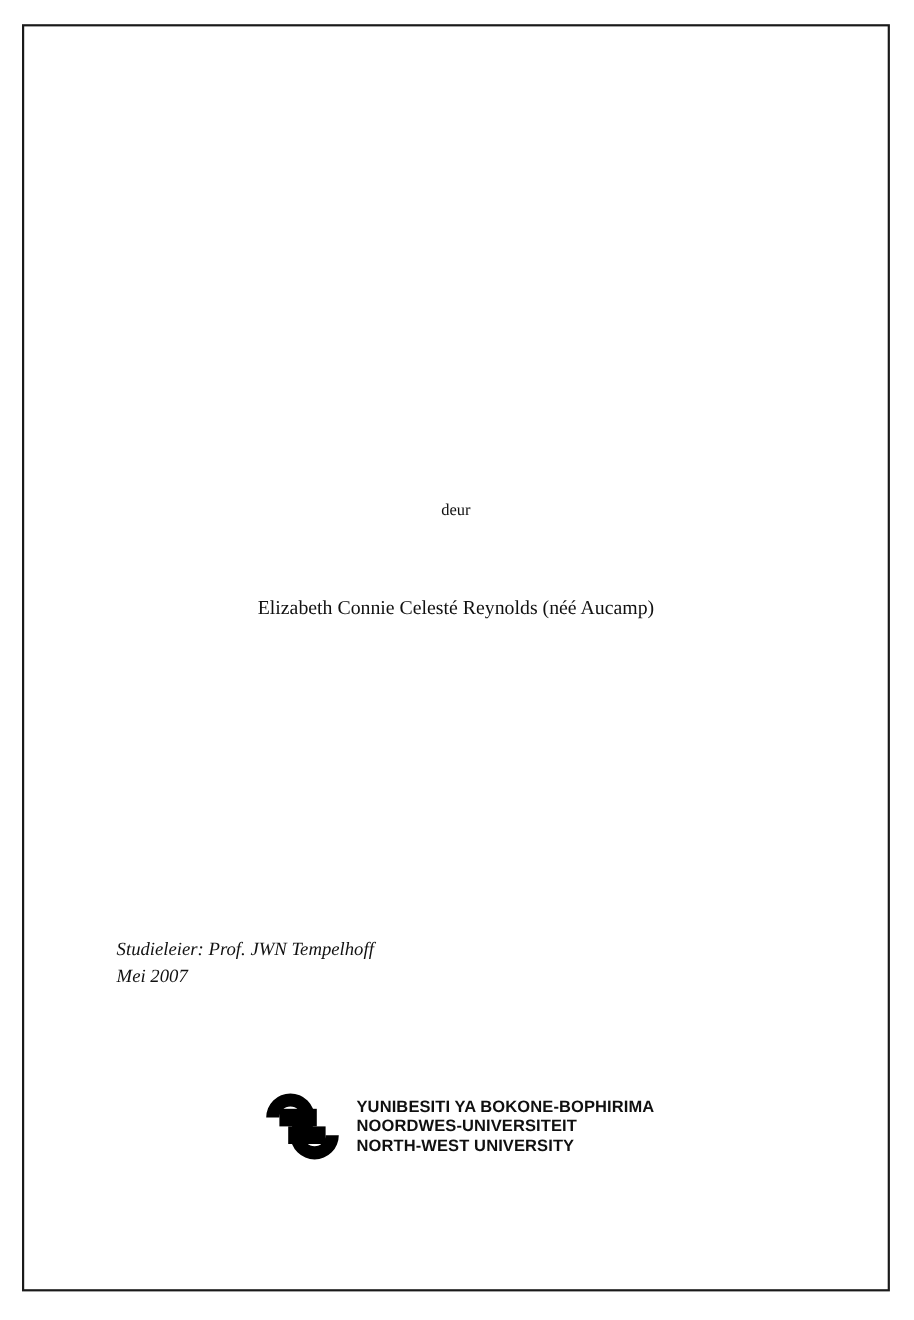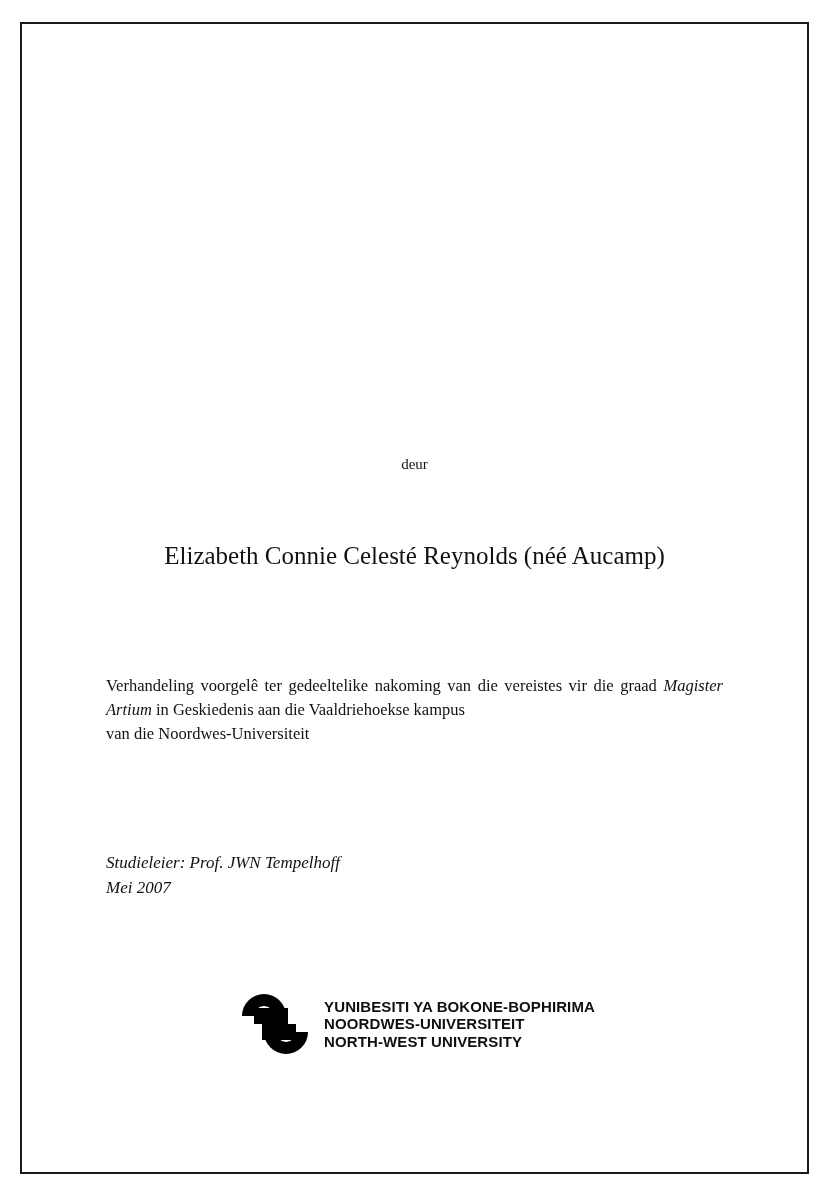--- a/index.html
+++ b/index.html
@@ -58,21 +58,21 @@
     text-align: center;
     font-size: 15px;
   }
 
   .author {
     position: absolute;
     left: 0;
     right: 0;
     top: 518px;
     text-align: center;
-    font-size: 25px;
+    font-size: 18px;
   }
 
   .submission {
     position: absolute;
     left: 84px;
     right: 84px;
     top: 650px;
     font-size: 16.5px;
     line-height: 24px;
   }
@@ -128,24 +128,20 @@
 <body>
 
 <div class="page">
   <div class="page-inner">
 
 
     <div class="deur">deur</div>
 
     <div class="author">Elizabeth Connie Celesté Reynolds (néé Aucamp)</div>
 
-    <div class="submission">
-      <p class="just"><span>Verhandeling voorgelê ter gedeeltelike nakoming van die vereistes vir die graad </span><span class="italic">Magister Artium</span><span> in Geskiedenis aan die Vaaldriehoekse kampus</span></p>
-      <p>van die Noordwes-Universiteit</p>
-    </div>
 
     <div class="supervisor">
       <div>Studieleier: Prof. JWN Tempelhoff</div>
       <div>Mei 2007</div>
     </div>
 
     <div class="logo-wrap">
       <svg class="logo-mark" viewBox="0 0 82 76" aria-hidden="true">
         <path d="M8 30 A22 22 0 1 1 30 52 L30 40 A10 10 0 1 0 20 30 Z" fill="#000000"></path>
         <rect x="20" y="22" width="34" height="16" fill="#000000"></rect>

